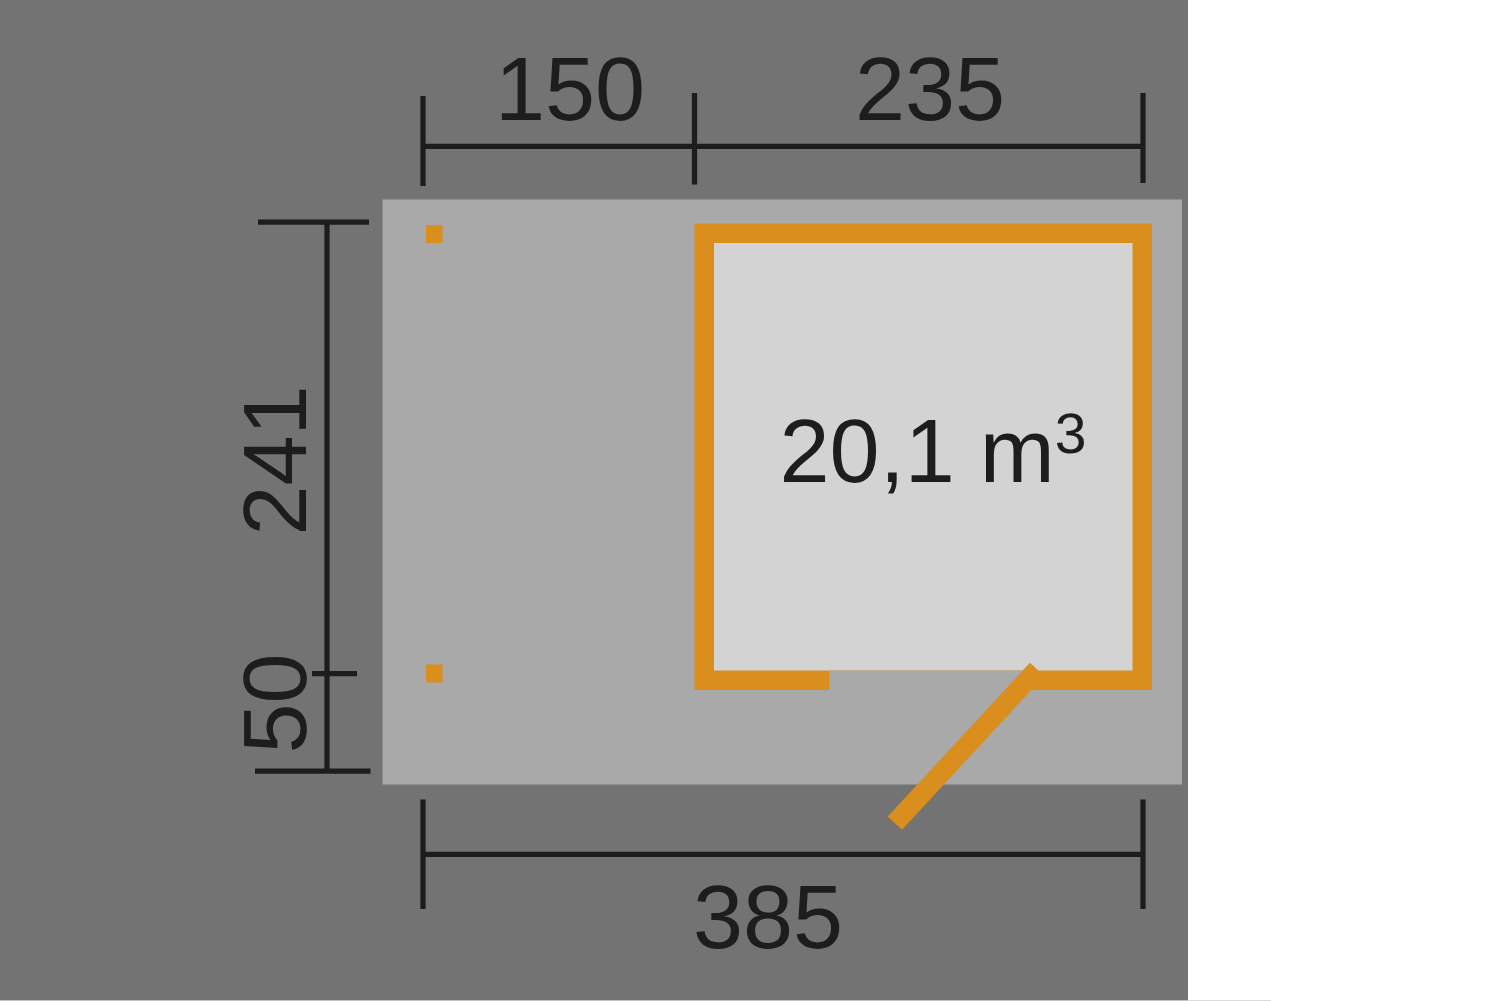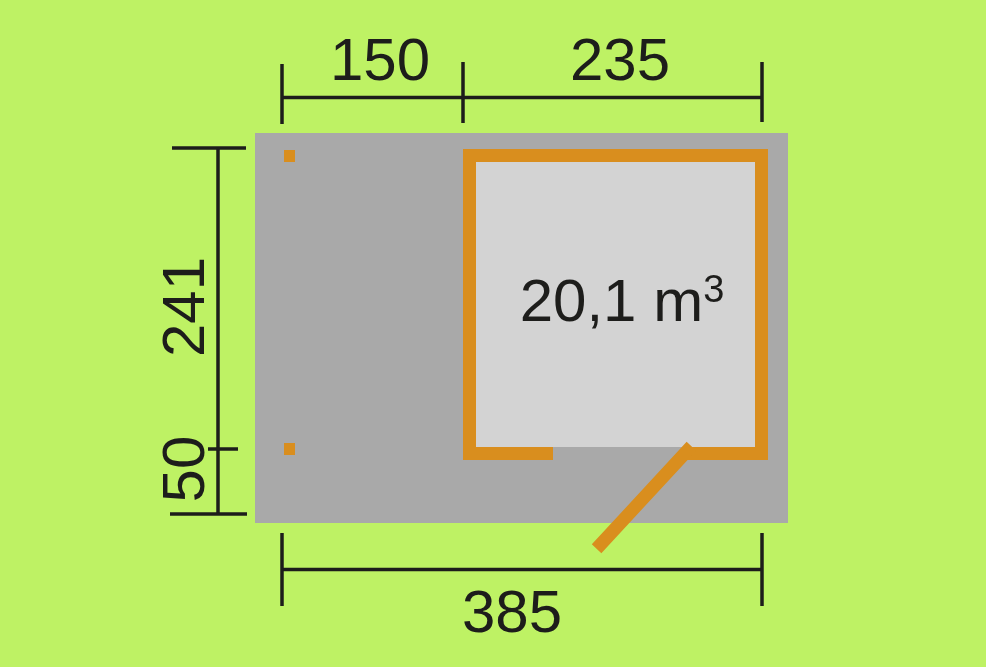--- a/index.html
+++ b/index.html
@@ -2,23 +2,23 @@
 <html><head>
 <meta charset="utf-8">
 <style>
   html, body {
     margin: 0;
     padding: 0;
     background: #ffffff;
   }
   .canvas {
     position: relative;
-    width: 986px;
+    width: 792px;
     height: 667px;
-    background: #bef264;
+    background: #737373;
     overflow: hidden;
   }
   svg {
     display: block;
   }
   .dim-text text {
     font-family: "Liberation Sans", "DejaVu Sans", sans-serif;
     font-size: 60px;
     text-anchor: middle;
   }

